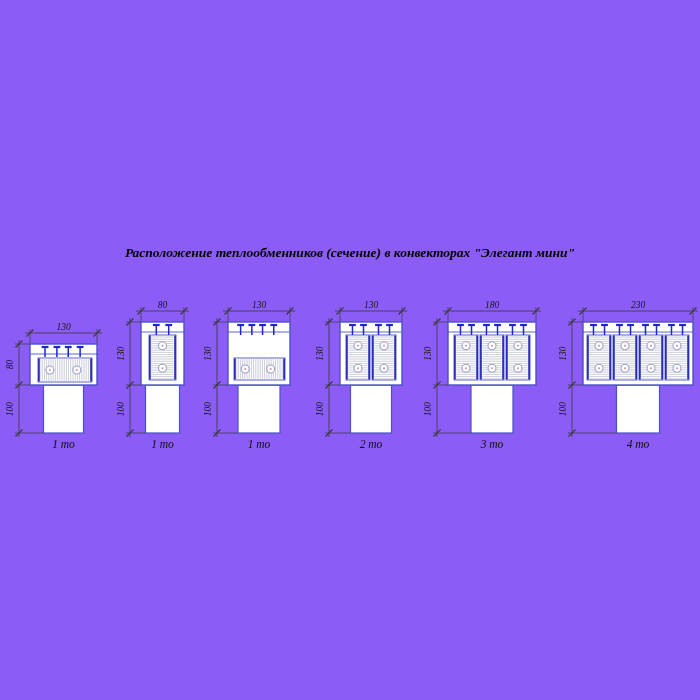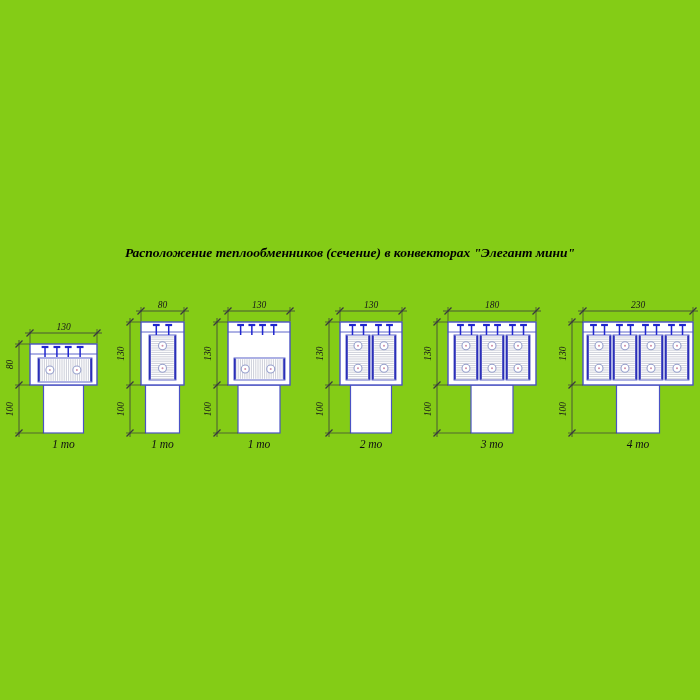--- a/index.html
+++ b/index.html
@@ -1,17 +1,17 @@
 <!DOCTYPE html>
 <html><head>
 <meta charset="utf-8">
 <style>
   html,body{margin:0;padding:0;background:#fff;}
   body{width:700px;height:700px;overflow:hidden;}
-  .canvas{position:relative;width:700px;height:700px;background:#84cc16;
+  .canvas{position:relative;width:700px;height:700px;background:#8b5cf6;
           font-family:"Liberation Serif","DejaVu Serif",serif;}
   .title{position:absolute;top:245px;left:0;width:700px;text-align:center;
          font-style:italic;font-weight:bold;font-size:13.5px;color:#000;}
   svg{position:absolute;left:0;top:0;}
   .dimt{font-family:"Liberation Serif","DejaVu Serif",serif;font-style:italic;
         font-size:9.5px;fill:#16161a;}
   .lblt{font-family:"Liberation Serif","DejaVu Serif",serif;font-style:italic;
         font-size:11.5px;fill:#0e0e12;}
 </style>
 </head>

